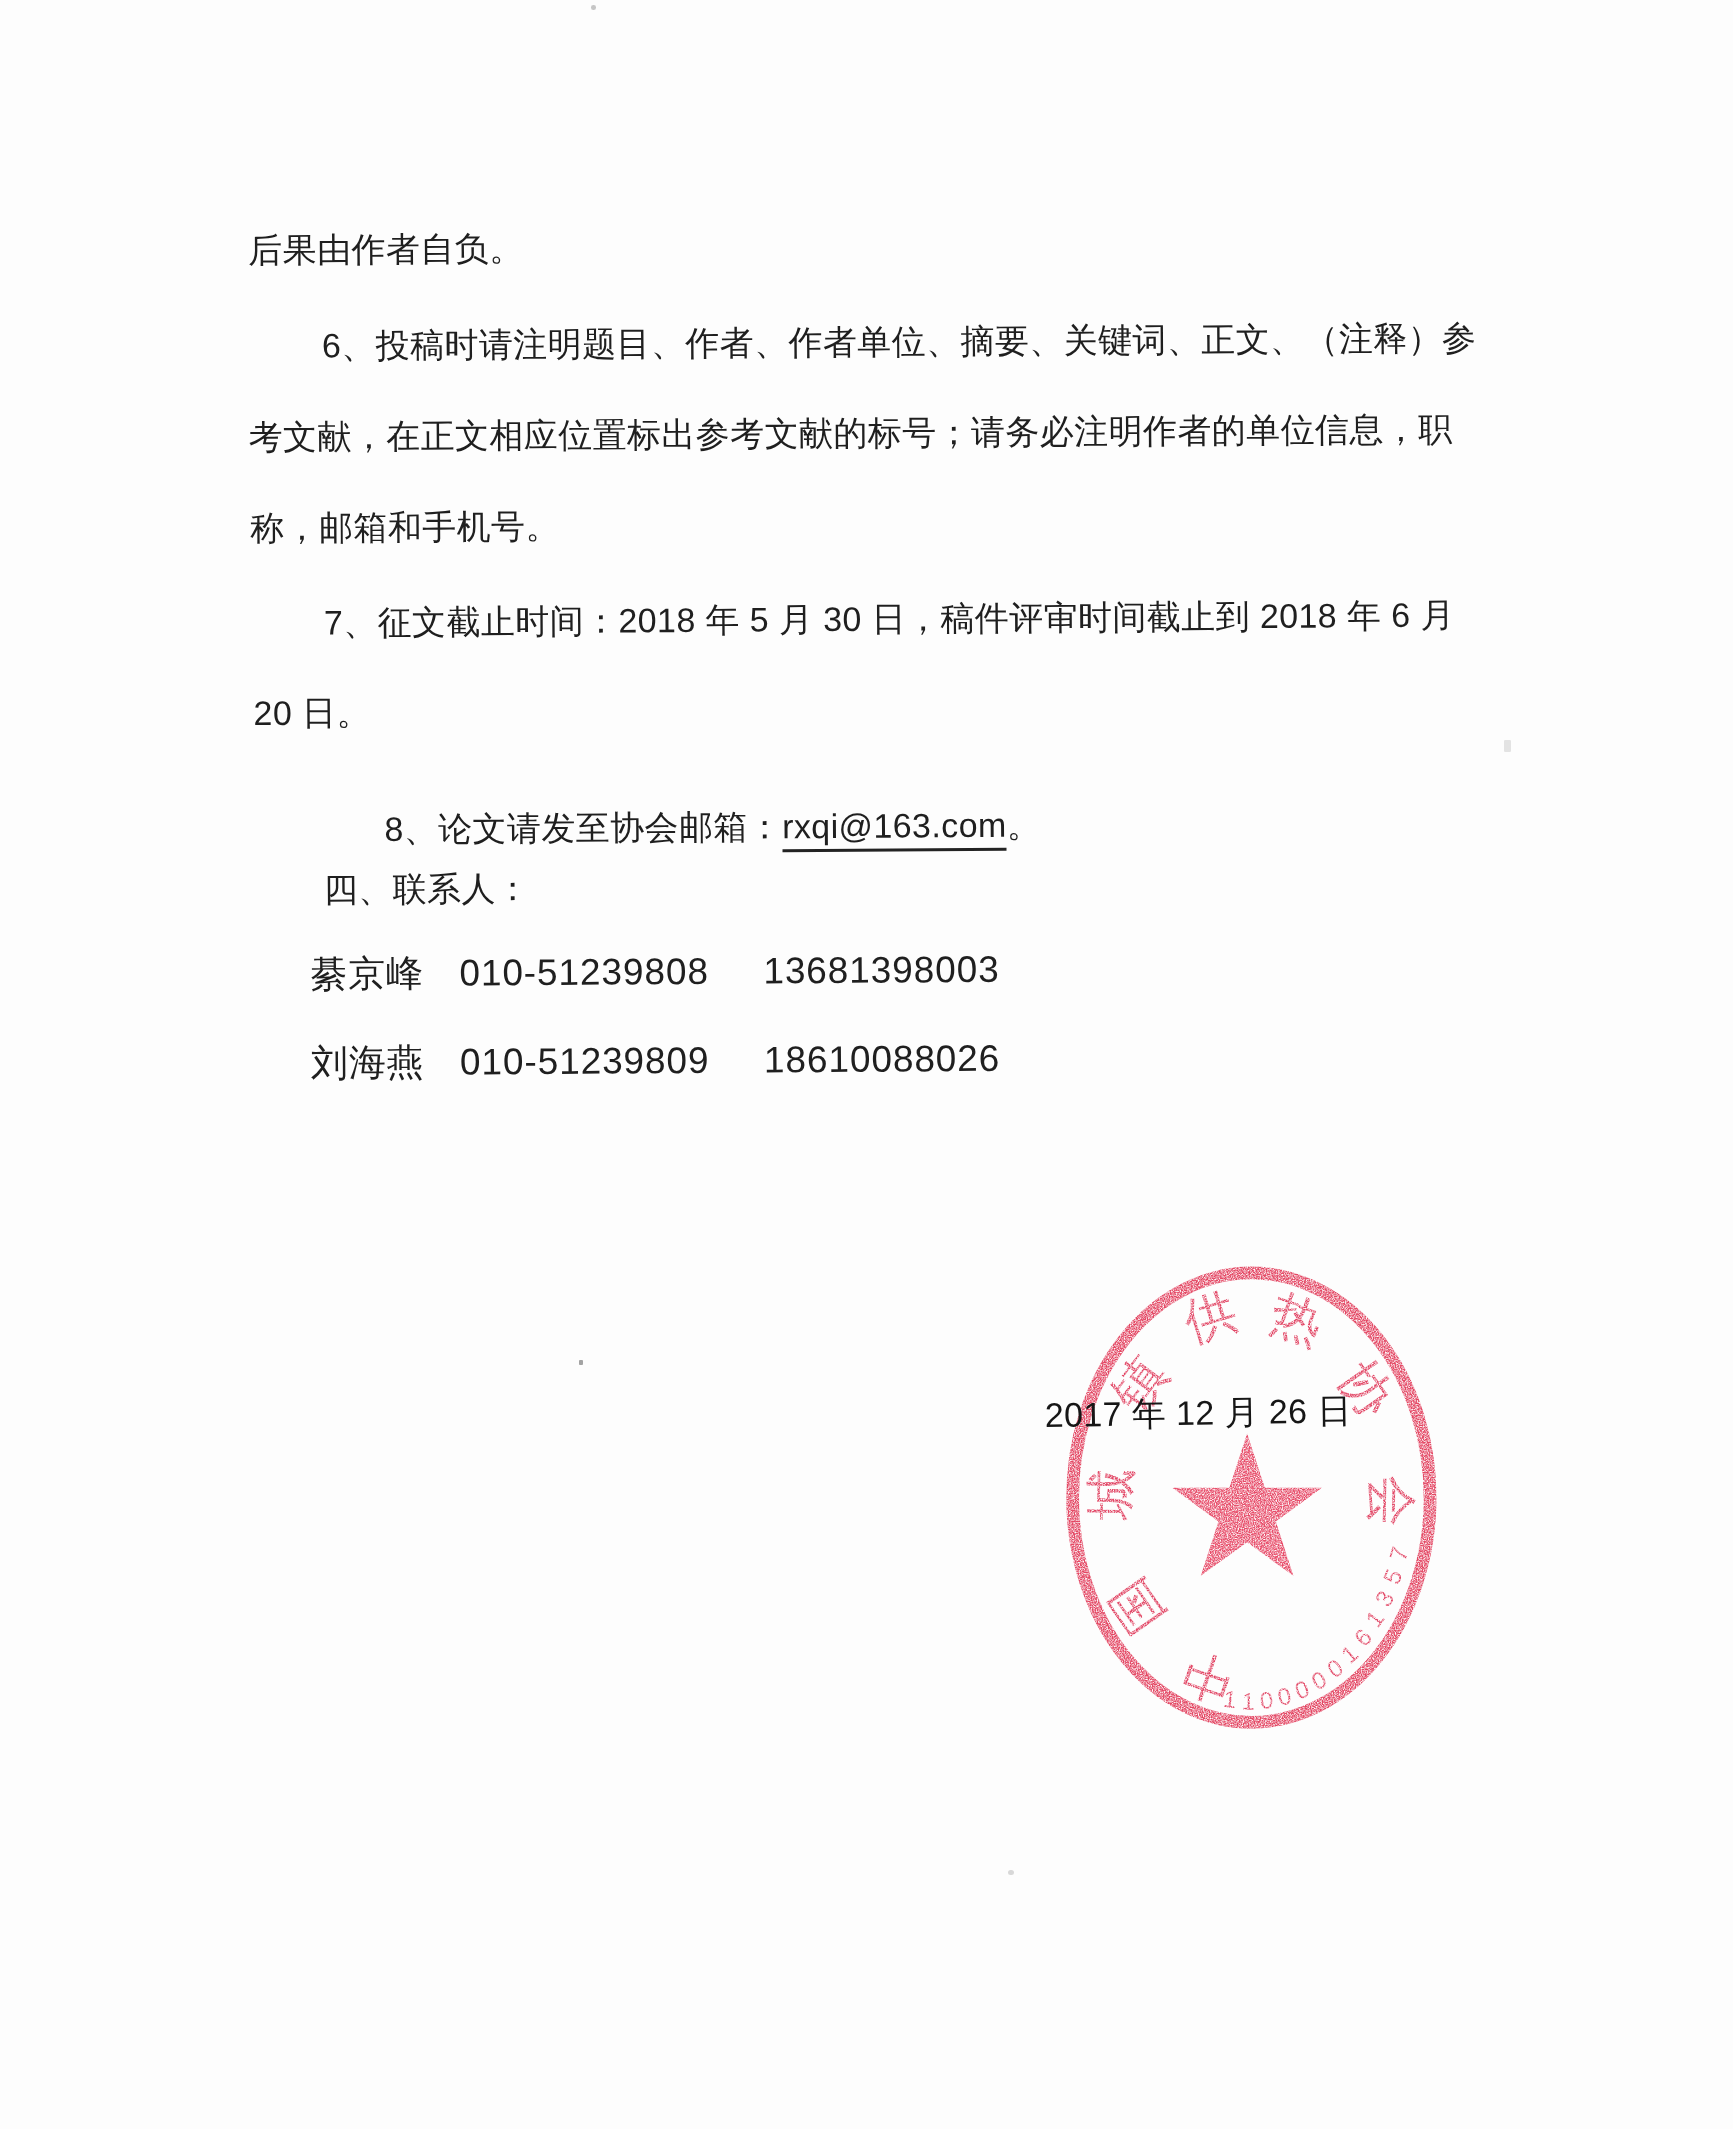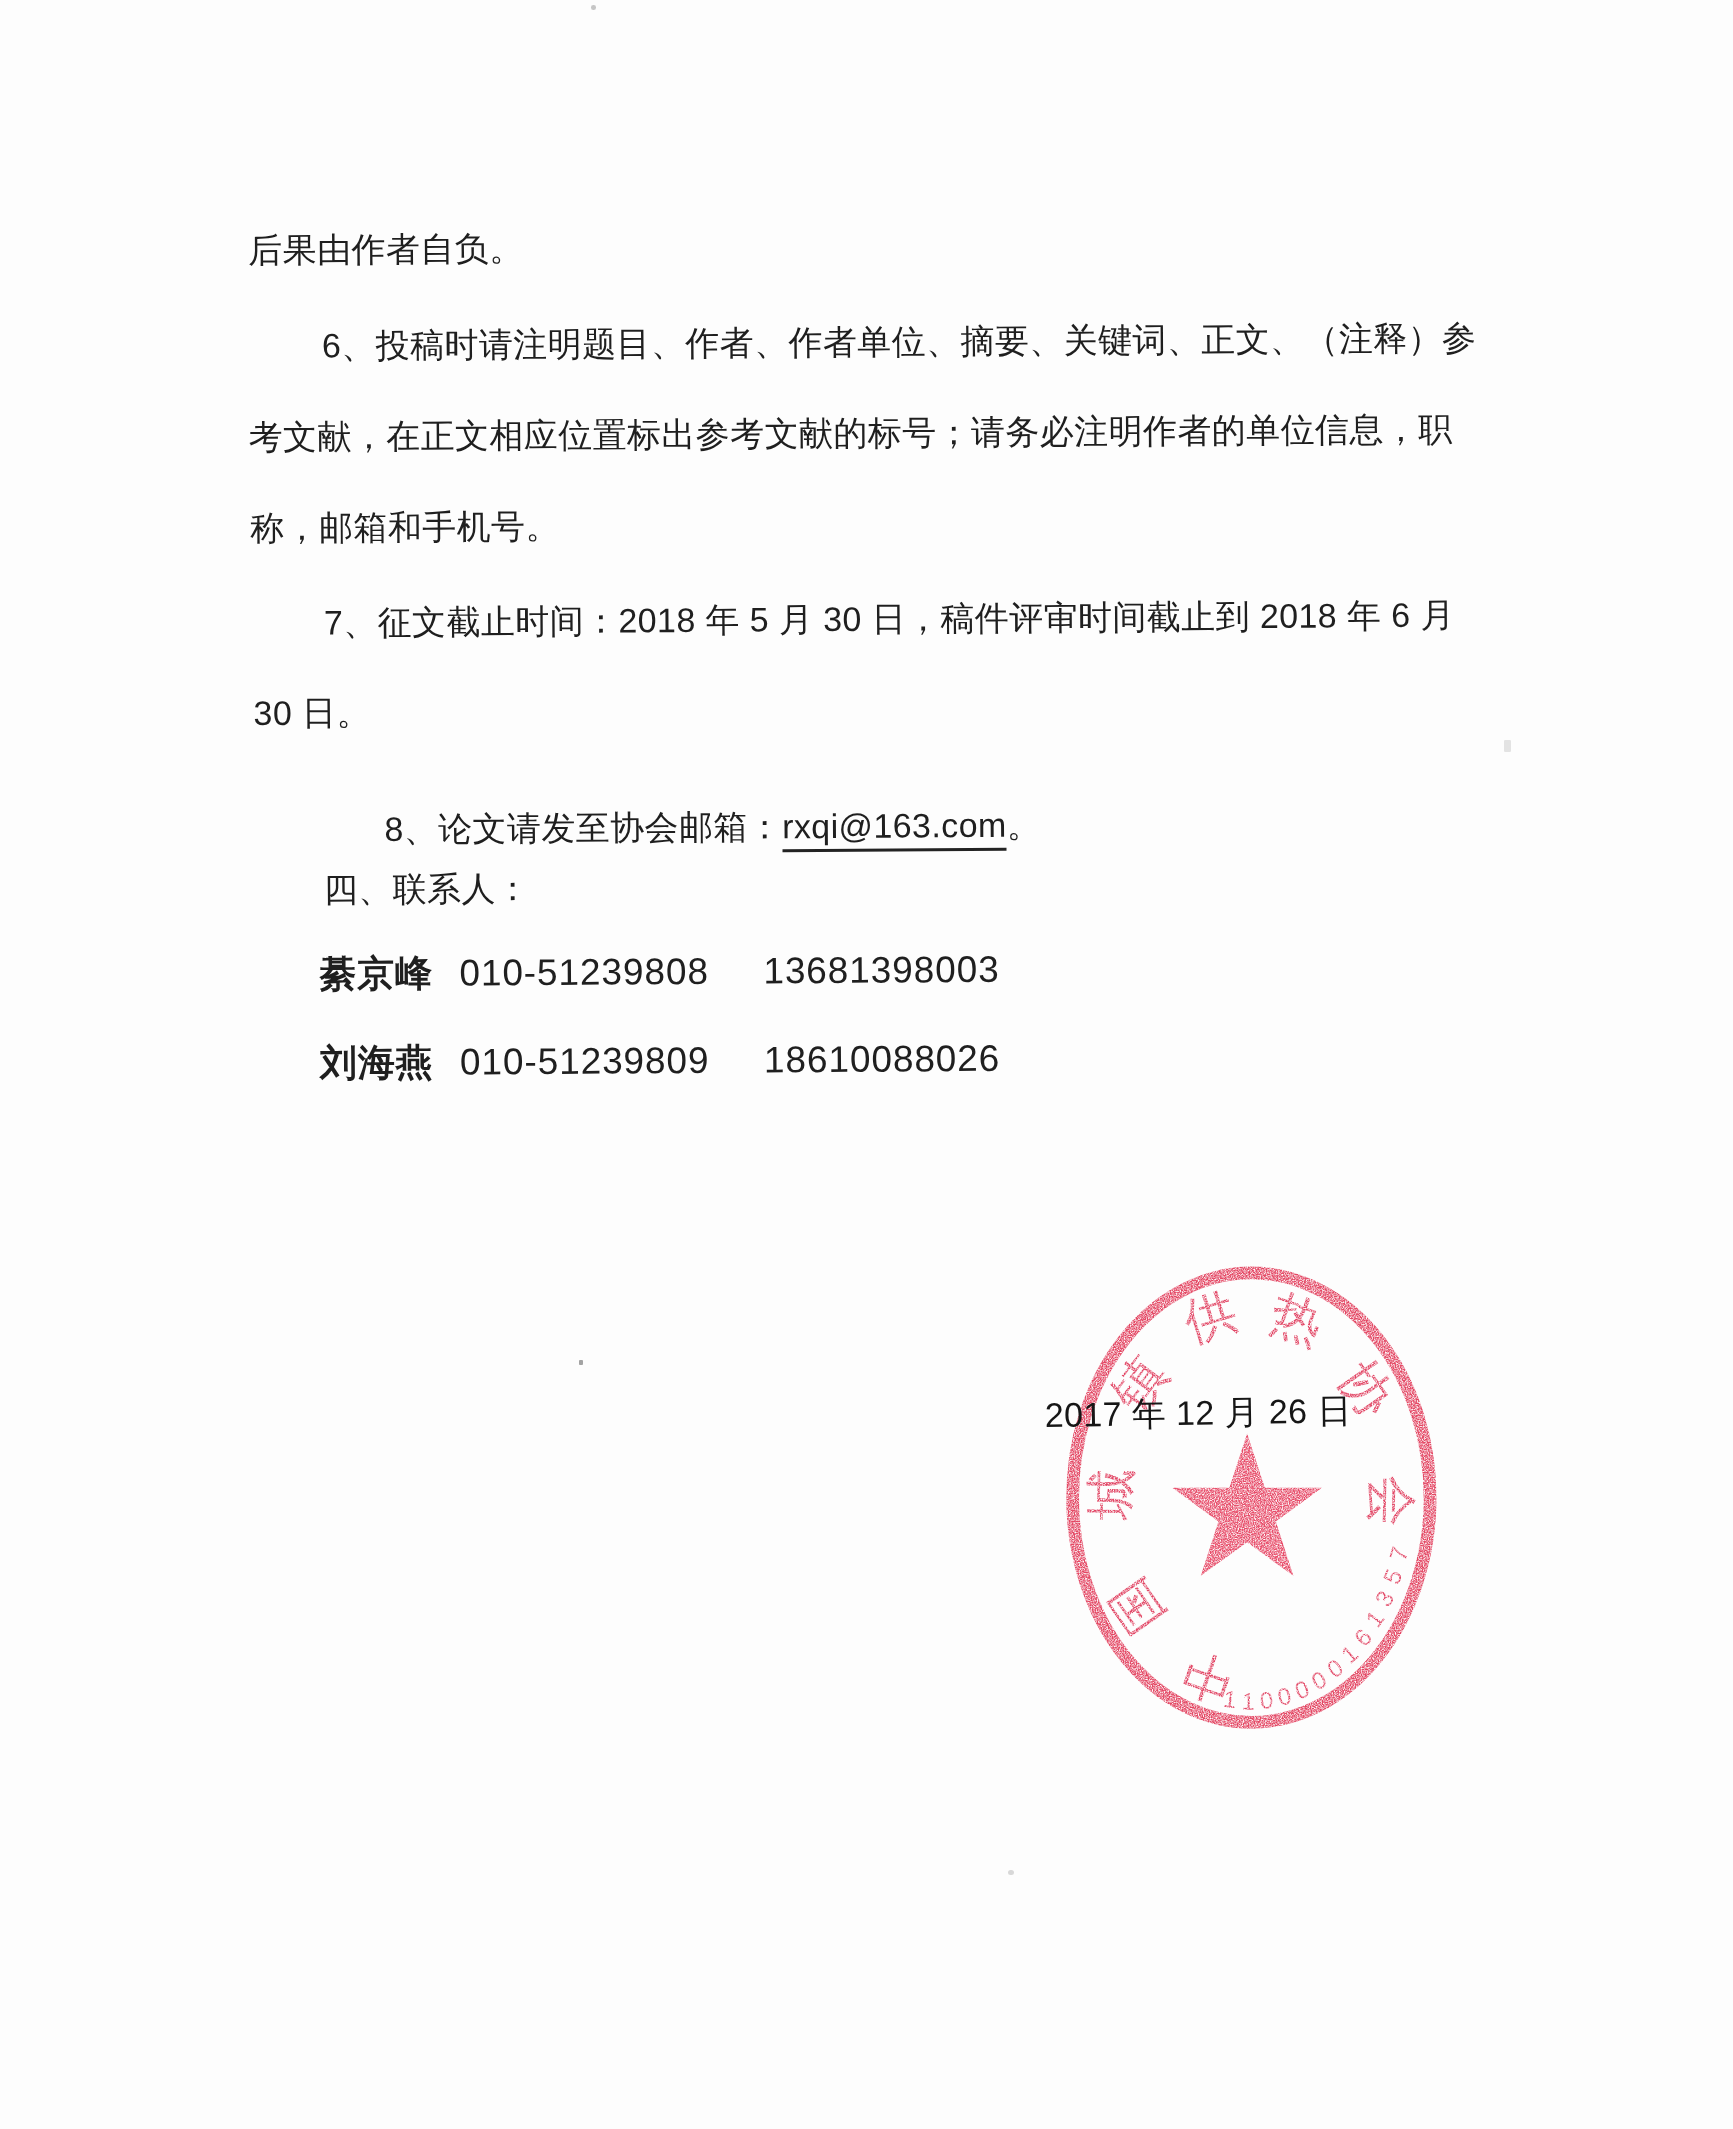--- a/index.html
+++ b/index.html
@@ -13,21 +13,21 @@
     position:absolute;left:0;top:0;width:1733px;height:2452px;
     transform:rotate(-0.4deg);transform-origin:256px 639px;
     color:#1f1f1f;
   }
   .line{
     position:absolute;font-size:34px;line-height:1.06;white-space:pre;
     letter-spacing:0.4px;color:#1f1f1f;
   }
   .contact-row{position:absolute;left:0;width:1733px;height:47px;font-size:37px;line-height:1;}
   .contact-row span{position:absolute;top:0;white-space:pre;letter-spacing:0.9px;}
-  .c-name{left:317px;font-weight:bold;}
+  .c-name{left:308px;}
   .c-phone{left:457px;}
   .c-mobile{left:761px;}
   .email{border-bottom:3.4px solid #232323;padding-bottom:4.3px;}
   .date{
     position:absolute;left:1045px;top:1398px;font-size:34px;line-height:1;
     white-space:pre;color:#161616;z-index:6;transform:rotate(-0.9deg);
     transform-origin:left bottom;letter-spacing:0.4px;
   }
   .seal{position:absolute;left:1062px;top:1263px;width:383px;height:477px;z-index:4;}
   .seal .sc{font-family:"DejaVu Serif","Liberation Serif",serif;font-size:122px;font-weight:500;}
@@ -43,21 +43,21 @@
 <body>
 
 <div class="page">
 
   <div class="doc">
     <div class="line" style="left:251px;top:232px">后果由作者自负。</div>
     <div class="line" style="left:324px;top:328px">6、投稿时请注明题目、作者、作者单位、摘要、关键词、正文、（注释）参</div>
     <div class="line" style="left:250px;top:419px">考文献，在正文相应位置标出参考文献的标号；请务必注明作者的单位信息，职</div>
     <div class="line" style="left:251px;top:510px">称，邮箱和手机号。</div>
     <div class="line" style="left:324px;top:605px">7、征文截止时间：2018 年 5 月 30 日，稿件评审时间截止到 2018 年 6 月</div>
-    <div class="line" style="left:253px;top:695px">30 日。</div>
+    <div class="line" style="left:253px;top:695px">20 日。</div>
 
     <div class="line" style="left:324px;top:776px">
       <span>8、论文请发至协会邮箱：</span><span class="email">rxqi@163.com</span><span>。</span>
     </div>
 
     <div class="line" style="left:322px;top:872px">四、联系人：</div>
 
     <div class="contact-row" style="top:956px">
       <span class="c-name">綦京峰</span>
       <span class="c-phone">010-51239808</span>

